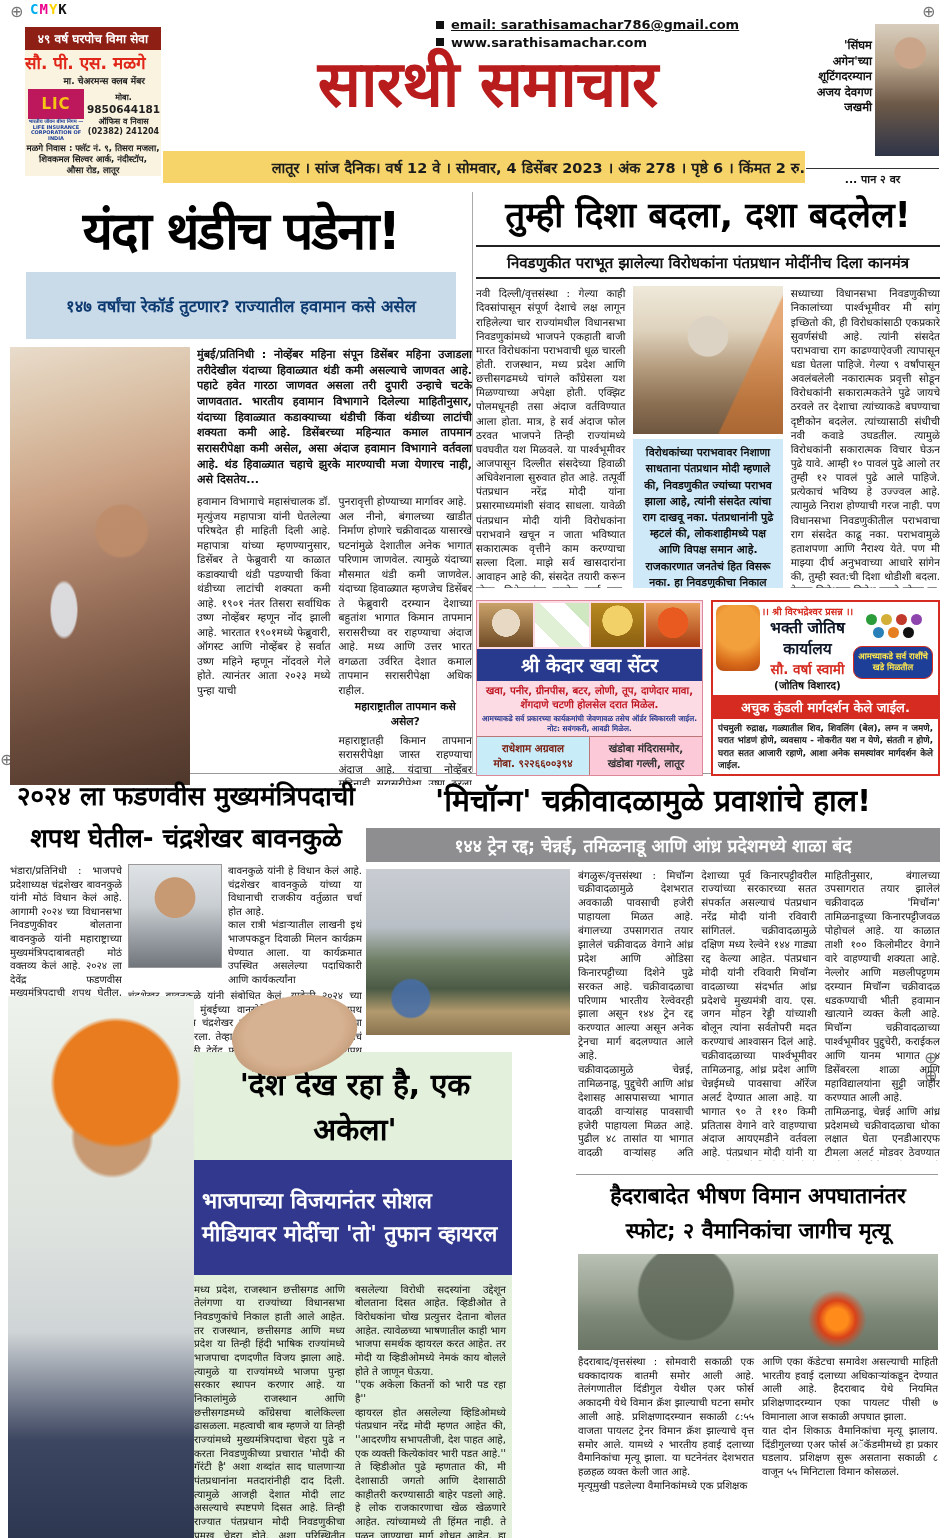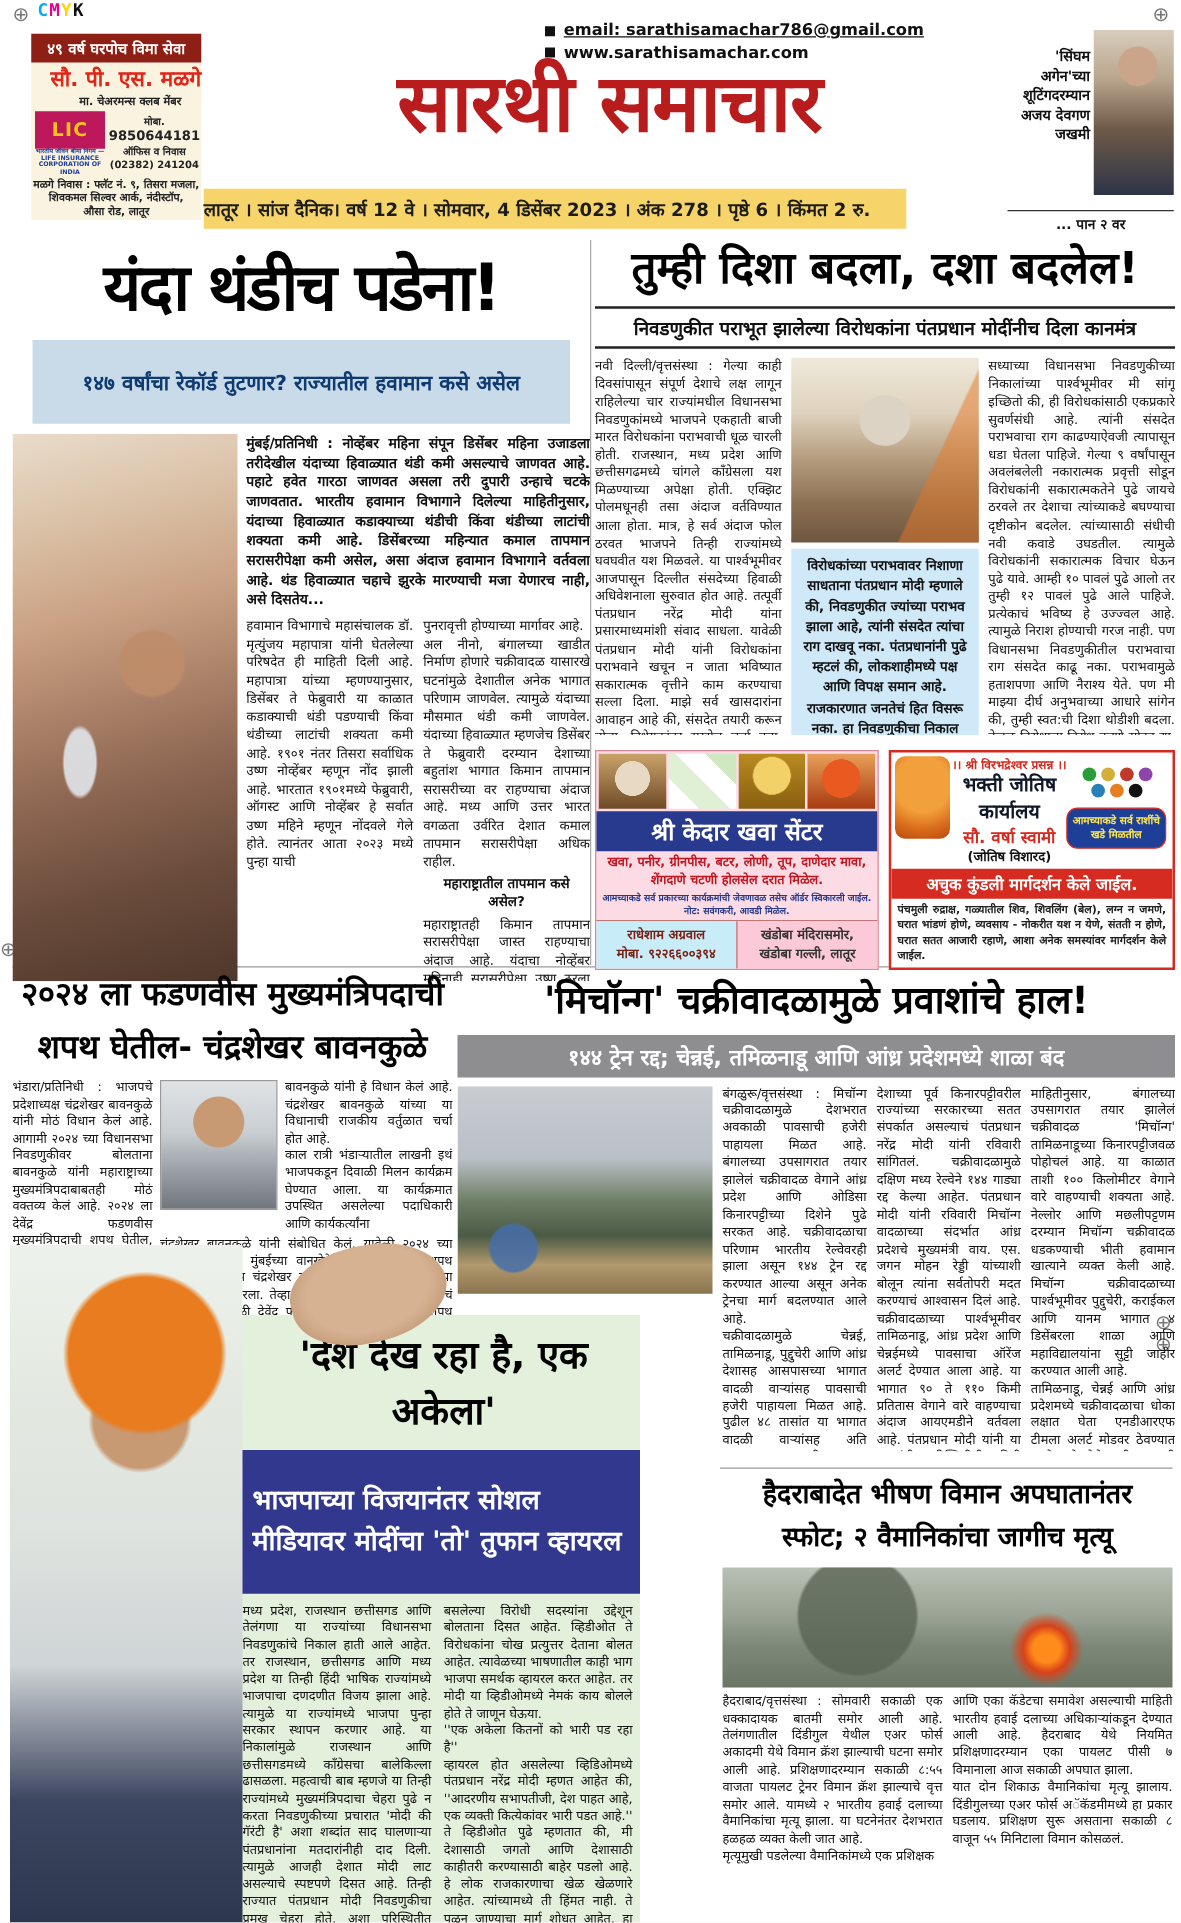--- a/index.html
+++ b/index.html
@@ -8,39 +8,39 @@
         font-family:"DejaVu Sans",sans-serif;color:#111;overflow:hidden;}
   .pre{white-space:pre-line;}
   .reg{position:absolute;color:#777;font-size:16px;line-height:1;}
   .cmyk{position:absolute;font-family:"DejaVu Sans Mono",monospace;font-weight:bold;font-size:14px;letter-spacing:1px;}
   .cmyk .c{color:#00aeef}.cmyk .m{color:#ec008c}.cmyk .y{color:#ffd400}.cmyk .k{color:#111}
 
   
   .lic-ad{position:absolute;left:25px;top:27px;width:136px;height:149px;background:#faf3e0;
           display:flex;flex-direction:column;font-weight:bold;}
   .lic-banner{background:#8e1f14;color:#fff;font-size:12px;text-align:center;padding:3px 1px;}
-  .lic-name{color:#e02618;font-size:17px;text-align:right;margin-top:1px;}
+  .lic-name{color:#e02618;font-size:17px;text-align:left;margin-top:1px;}
   .lic-member{font-size:9px;text-align:right;padding-right:16px;color:#222;}
   .lic-row{display:flex;align-items:center;gap:3px;padding:2px 3px;}
   .lic-logo{width:56px;height:30px;background:#be185d;color:#f6c514;font-size:15px;font-weight:bold;
             display:flex;align-items:center;justify-content:center;letter-spacing:1px;}
   .lic-tag{font-size:5px;color:#20409a;text-align:center;line-height:1.1;}
   .lic-phones{flex:1;font-size:8px;text-align:center;color:#222;line-height:1.25;}
   .lic-phones .big{font-size:10.5px;}
   .lic-addr{font-size:8.6px;text-align:center;line-height:1.3;margin-top:auto;padding-bottom:2px;color:#222;}
 
   .contact{position:absolute;left:436px;top:16px;z-index:3;font-size:13px;font-weight:bold;color:#111;}
   .contact div{display:flex;align-items:center;gap:7px;line-height:1.35;}
   .bullet{width:8px;height:8px;background:#111;display:inline-block;}
   .contact .em{text-decoration:underline;}
 
   .masthead{position:absolute;left:165px;top:28px;width:645px;text-align:center;
             font-size:64px;font-weight:bold;color:#b91c1c;line-height:1.75;letter-spacing:-1px;}
-  .datestrip{position:absolute;left:163px;top:151px;width:562px;height:32px;background:#f6d469;
-             display:flex;align-items:center;justify-content:flex-start;font-size:14.5px;font-weight:bold;color:#1c1c1c;}
+  .datestrip{position:absolute;left:163px;top:151px;width:642px;height:32px;background:#f6d469;
+             display:flex;align-items:center;justify-content:flex-end;font-size:14.5px;font-weight:bold;color:#1c1c1c;}
 
   .teaser{position:absolute;left:806px;top:24px;width:133px;height:162px;display:flex;flex-direction:column;}
   .teaser-top{display:flex;gap:3px;flex:1;}
   .teaser-text{flex:1;text-align:right;font-size:11.5px;font-weight:bold;line-height:1.35;padding-top:14px;color:#111;}
   .teaser-photo{width:64px;height:132px;background:
       radial-gradient(circle at 55% 22%,#caa58a 0 14%,transparent 15%),
       linear-gradient(180deg,#d8cdbd 0%,#b9a58c 30%,#6e5a48 60%,#2e3448 100%);}
   .teaser-page{border-top:1.5px solid #333;margin-top:3px;padding-top:2px;font-size:11px;font-weight:bold;text-align:center;}
 
   .vline{position:absolute;left:472px;top:192px;width:1px;height:580px;background:#aaa;}

